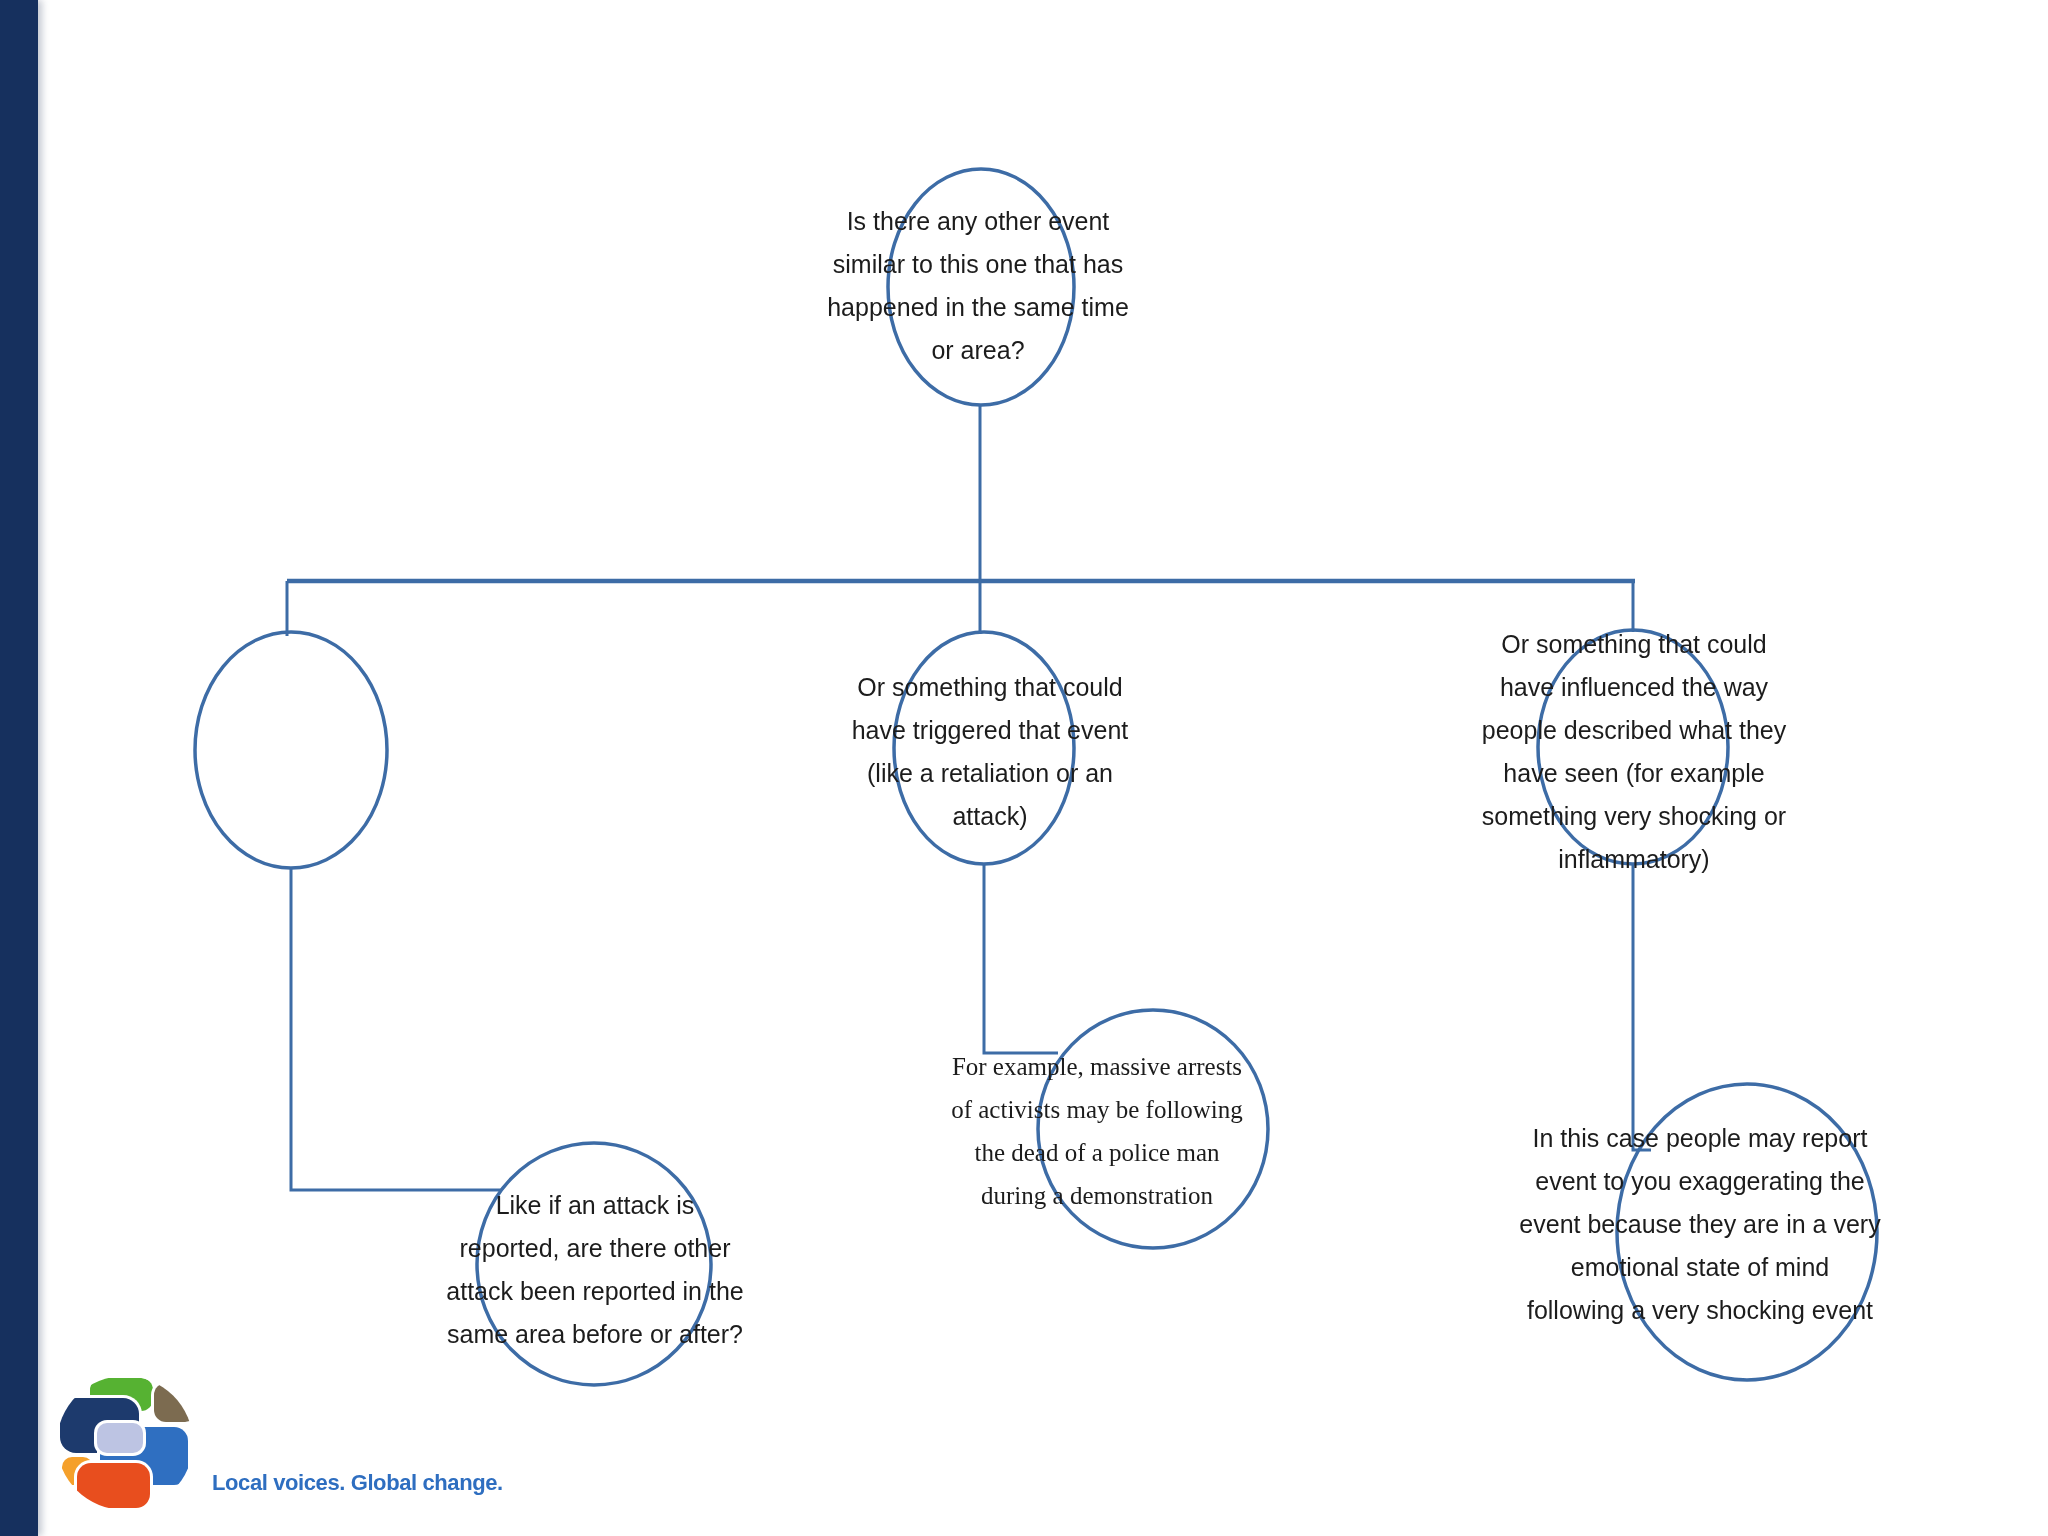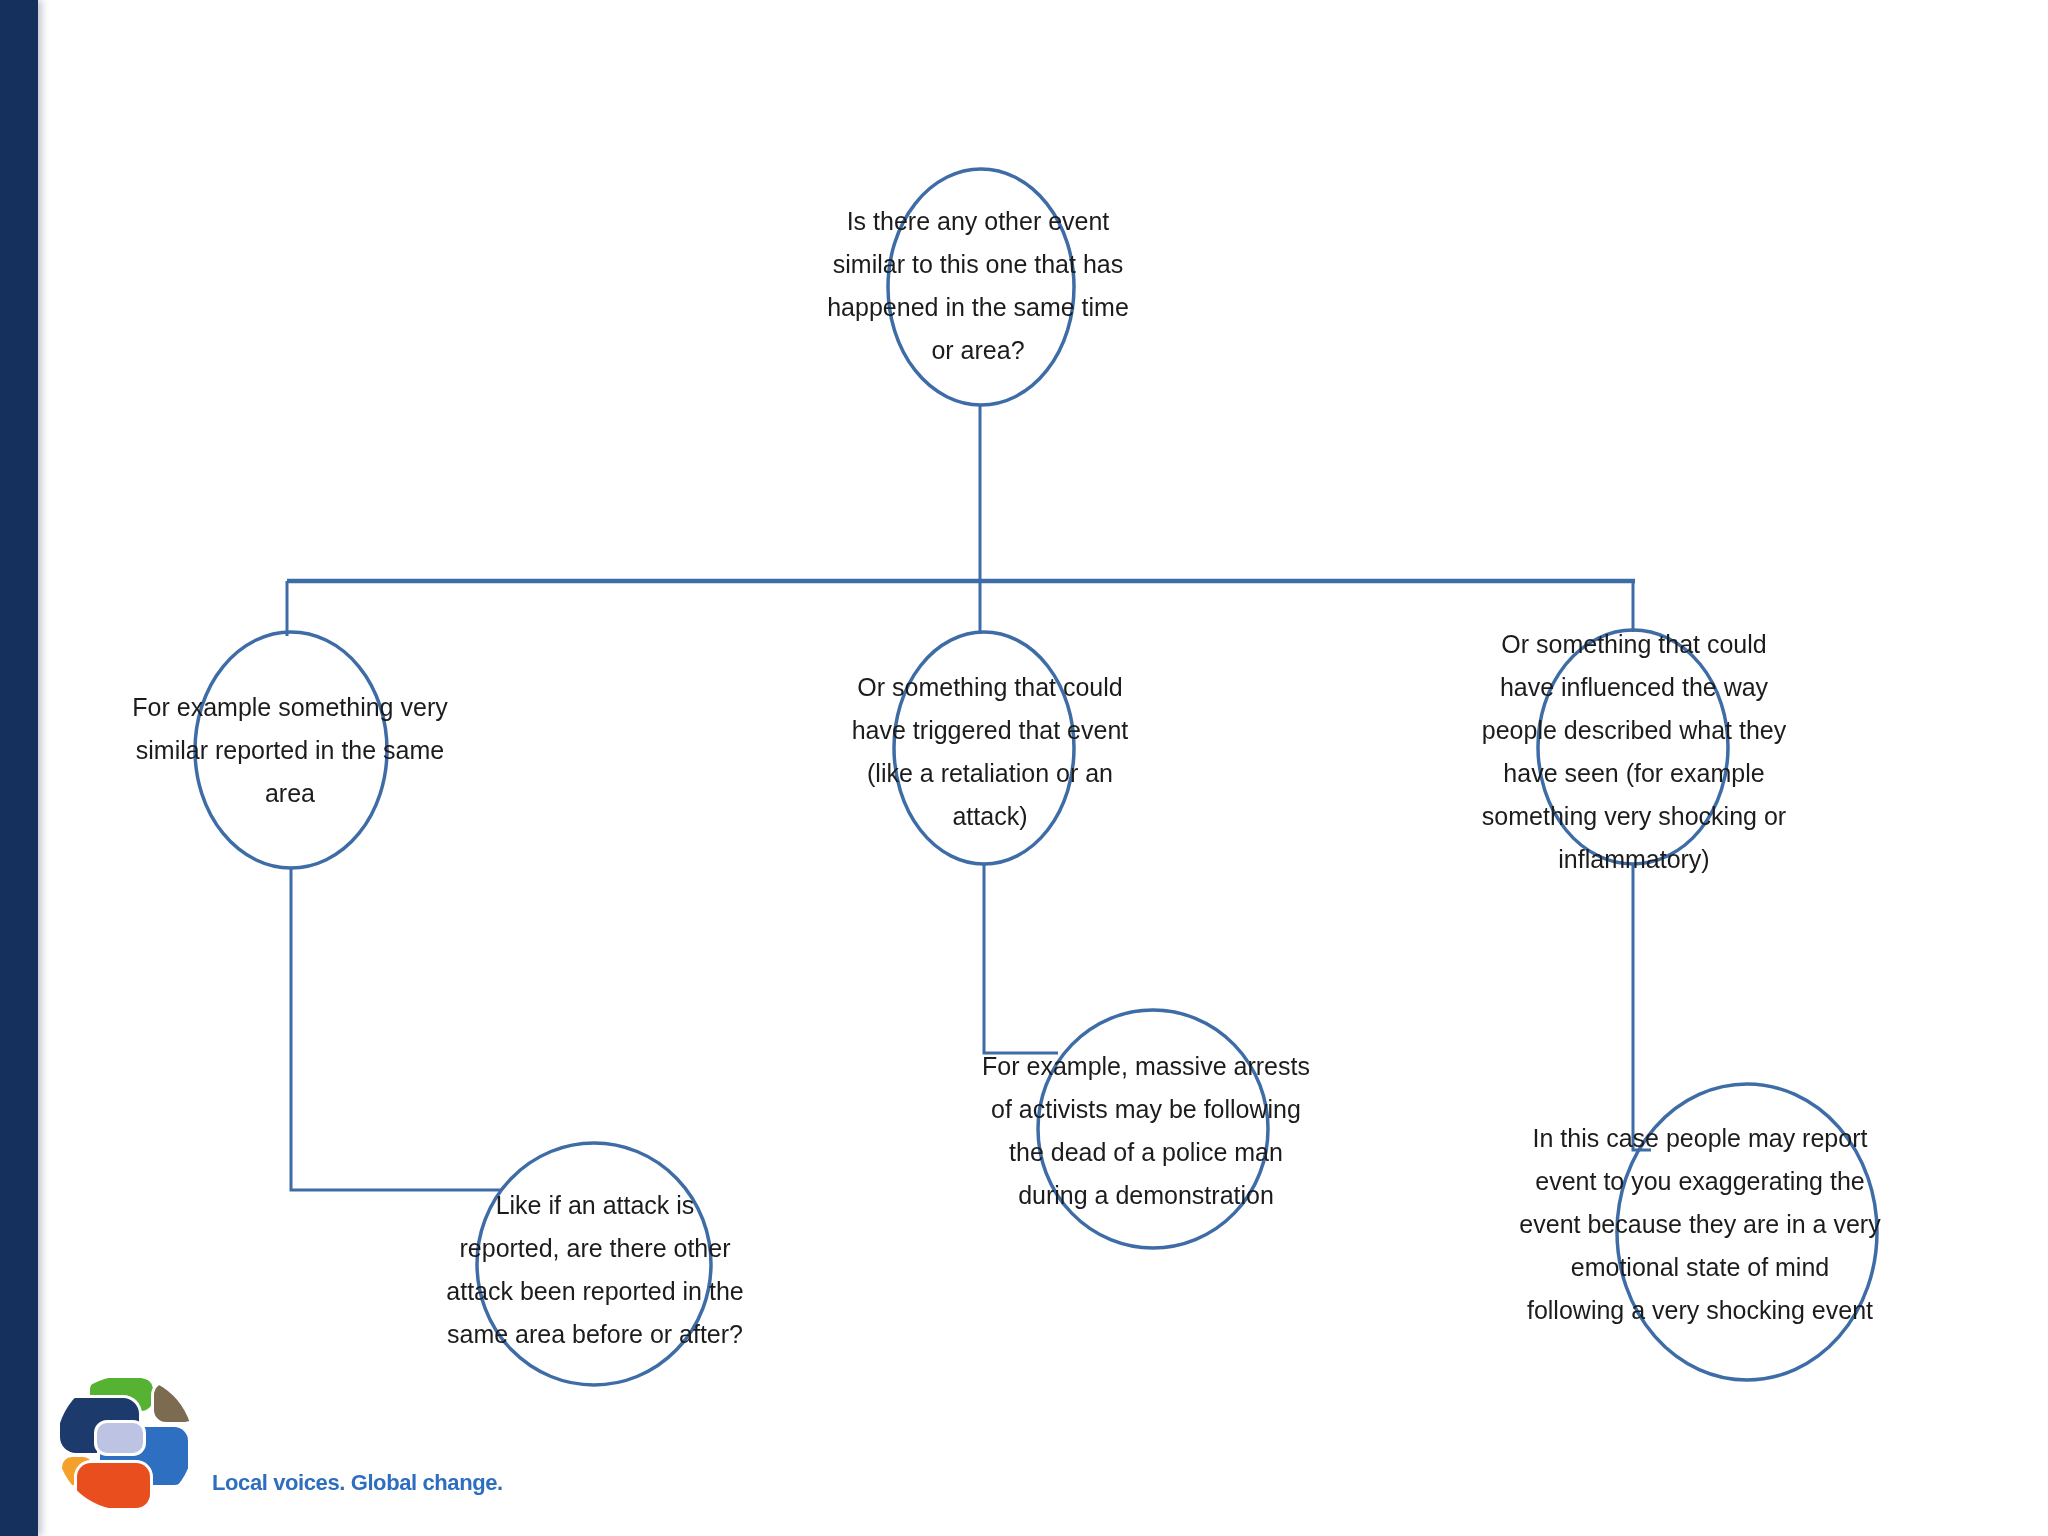--- a/index.html
+++ b/index.html
@@ -35,21 +35,21 @@
   .node-label{
     position:absolute;display:flex;align-items:center;justify-content:center;
     text-align:center;white-space:pre-line;
     font-size:25px;line-height:43px;color:var(--text-color);
   }
   #lbl-root   {left:738px; top:200px; width:480px;height:172px;}
   #lbl-b0     {left:55px;  top:686px; width:470px;height:129px;}
   #lbl-b1     {left:755px; top:666px; width:470px;height:172px;}
   #lbl-b2     {left:1374px;top:623px; width:520px;height:258px;}
   #lbl-e0     {left:360px; top:1184px;width:470px;height:172px;}
-  #lbl-e1     {left:901px; top:1045px;width:490px;height:172px;}
+  #lbl-e1     {left:852px; top:1045px;width:490px;height:172px;font-family:Liberation Serif, serif;}
   #lbl-e2     {left:1415px;top:1117px;width:570px;height:215px;}
   .logo{position:absolute;left:57px;top:1374px;width:600px;height:150px;}
   .globe{
     position:absolute;left:0;top:2px;width:136px;height:134px;
     border-radius:50%;overflow:hidden;background:#fff;
   }
   .tile{position:absolute;box-shadow:0 0 0 3px #fff;}
   .tile-green   {left:33px;top:2px;  width:63px;height:33px;border-radius:12px;background:var(--logo-globe-colors-green);}
   .tile-olive   {left:97px;top:7px;  width:43px;height:39px;border-radius:12px;background:var(--logo-globe-colors-olive);}
   .tile-navy    {left:3px; top:22px; width:79px;height:55px;border-radius:16px;background:var(--logo-globe-colors-navy);}
@@ -92,23 +92,20 @@
     <ellipse class="node-ring" cx="594" cy="1264" rx="117" ry="121"></ellipse>
     <ellipse class="node-ring" cx="1153" cy="1129" rx="115" ry="119"></ellipse>
     <ellipse class="node-ring" cx="1747" cy="1232" rx="130" ry="148"></ellipse>
   </svg>
 
   <div class="node-label" id="lbl-root">Is there any other event
 similar to this one that has
 happened in the same time
 or area?</div>
 
-  <div class="node-label" id="lbl-b0">For example something very
-similar reported in the same
-area</div>
   <div class="node-label" id="lbl-b1">Or something that could
 have triggered that event
 (like a retaliation or an
 attack)</div>
   <div class="node-label" id="lbl-b2">Or something that could
 have influenced the way
 people described what they
 have seen (for example
 something very shocking or
 inflammatory)</div>

